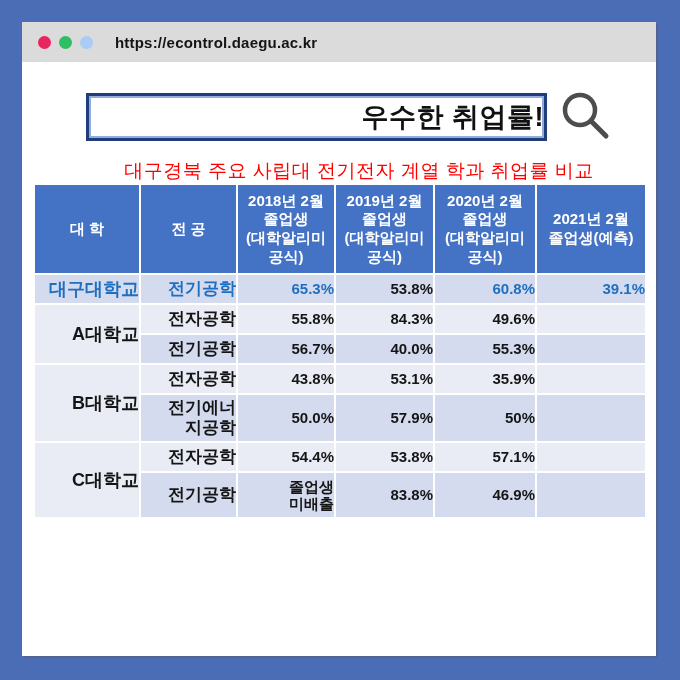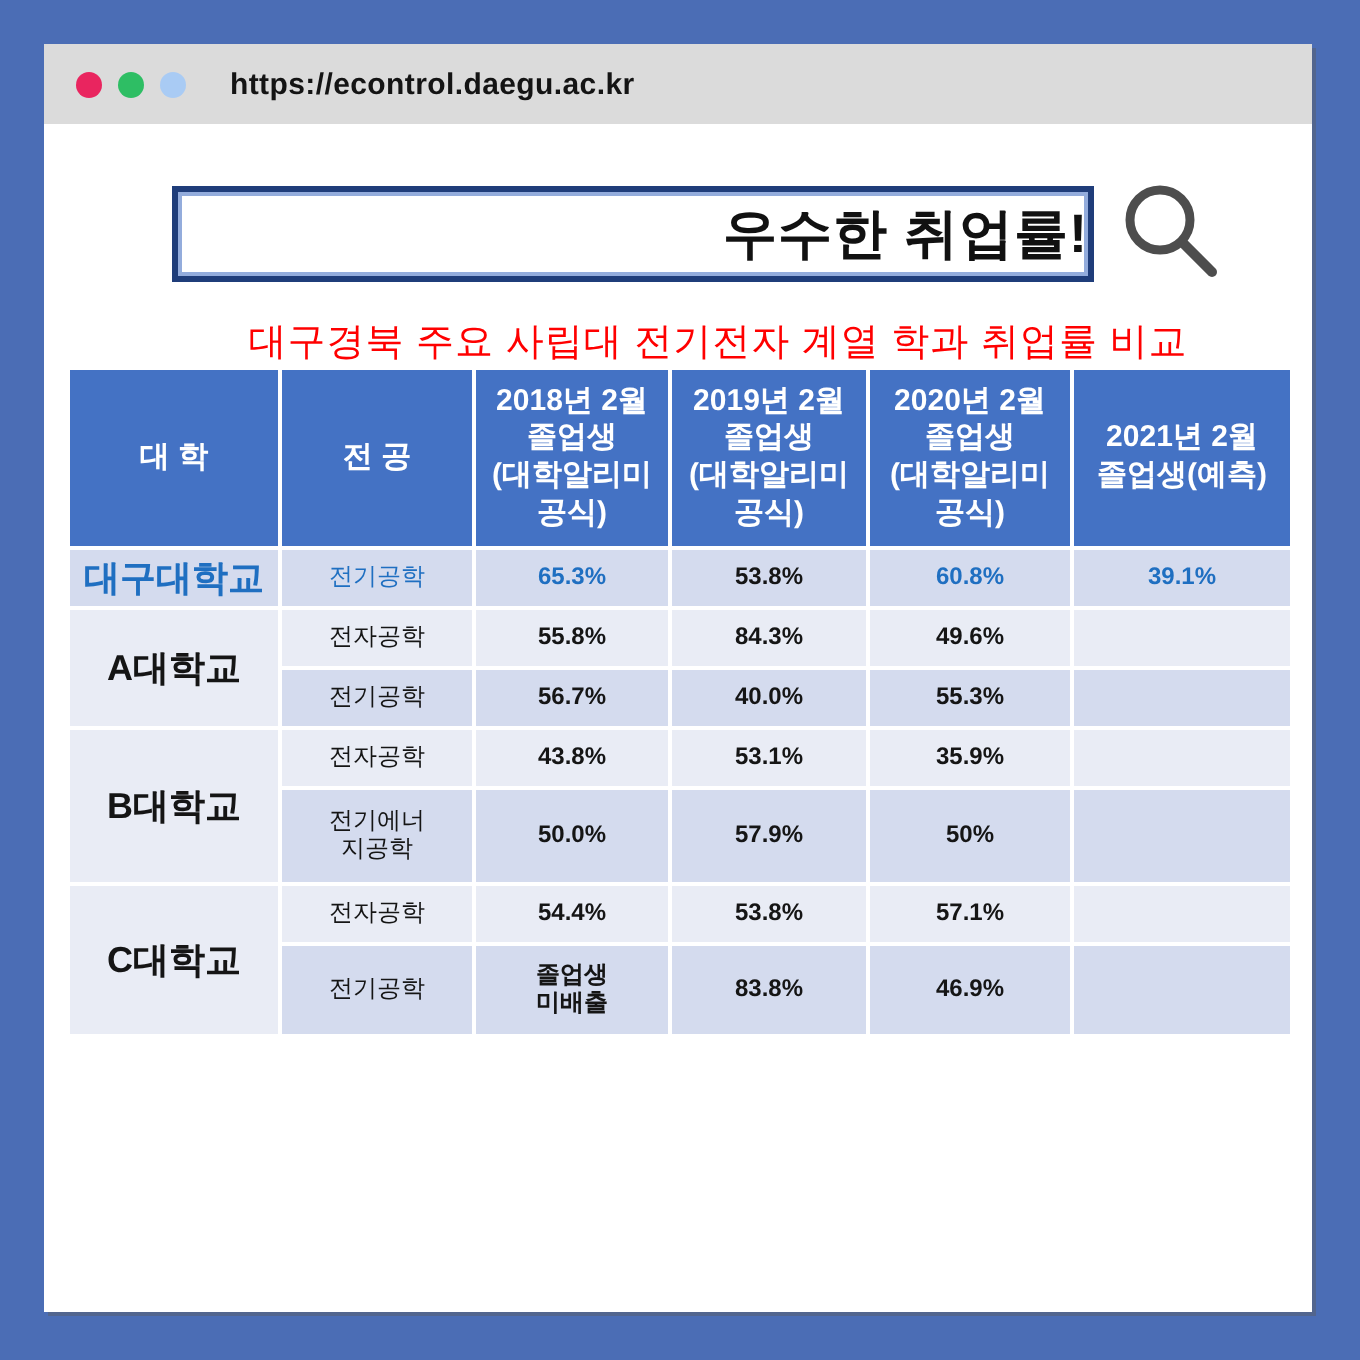--- a/index.html
+++ b/index.html
@@ -60,27 +60,27 @@
     table-layout:fixed;width:614px;
   }
   th{
     background:#4472C4;color:#ffffff;
     font-size:15px;font-weight:700;
     text-align:center;vertical-align:middle;
     white-space:pre-line;line-height:1.24;
     height:88px;padding:0;margin-top:40px;
   }
   td{
-    text-align:center;vertical-align:middle;
+    text-align:right;vertical-align:middle;
     padding:0;color:#151515;
     white-space:pre-line;line-height:1.15;
   }
   td.univ{font-size:18px;font-weight:700;}
-  td.major{font-size:12px;font-weight:400;}
-  td.val{font-size:12px;font-weight:700;}
+  td.major{font-size:17px;font-weight:700;}
+  td.val{font-size:15px;font-weight:700;}
   .dark{background:#D4DBEE;}
   .light{background:#E9ECF5;}
   .hl{color:#1F6FC1;}
   tr.h28 td{height:28px;}
   tr.h46 td{height:46px;}
   tr.h44 td{height:44px;}
 </style>
 </head>
 <body>
 

